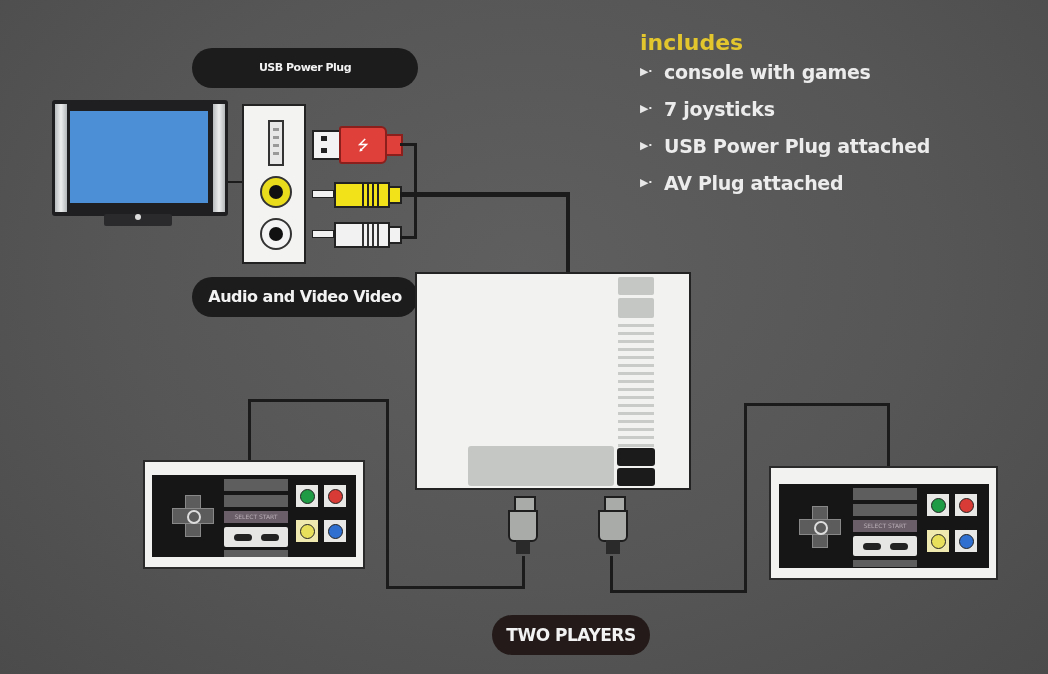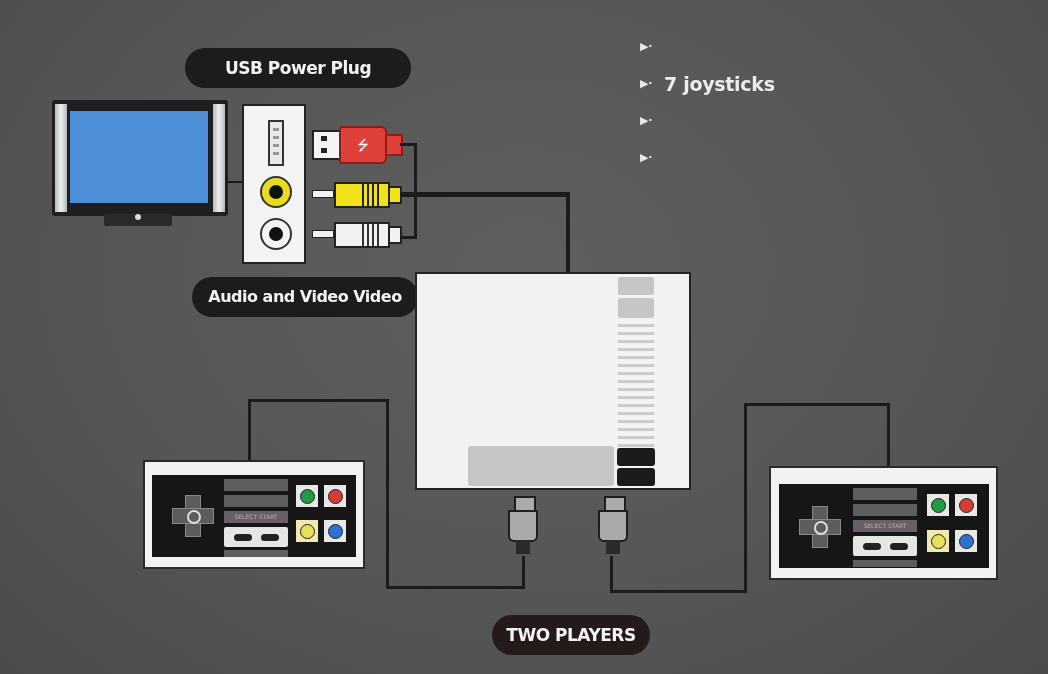--- a/index.html
+++ b/index.html
@@ -35,36 +35,40 @@
   .btnsq { position:absolute; background:#e8e8e6; }
   .btn { position:absolute; border-radius:50%; border:1px solid #222; }
   
   .console { background:#f2f3f1; border:2px solid #232323; }
   .vent { position:absolute; height:3px; background:#c9cbc9; }
 </style>
 </head>
 <body>
 
 <div class="abs" style="left:640px; top:30px; width:320px;">
+  <div class="inc-title">includes</div>
   <div class="inc-item" style="margin-top:-2px;">
     <span class="arrow">▶·</span>
+    <span>console with games</span>
   </div>
   <div class="inc-item">
     <span class="arrow">▶·</span>
     <span>7 joysticks</span>
   </div>
   <div class="inc-item">
     <span class="arrow">▶·</span>
+    <span>USB Power Plug attached</span>
   </div>
   <div class="inc-item">
     <span class="arrow">▶·</span>
-  </div>
-</div>
-
-<div class="pill" style="left:185px; top:48px; width:226px; height:40px; line-height:40px; font-size:17px;">USB Power Plug</div>
+    <span>AV Plug attached</span>
+  </div>
+</div>
+
+<div class="pill" style="left:192px; top:48px; width:226px; height:40px; line-height:40px; font-size:11px;">USB Power Plug</div>
 <div class="pill" style="left:192px; top:277px; width:226px; height:40px; line-height:40px; font-size:16px;">Audio and Video Video</div>
 <div class="pill" style="left:492px; top:615px; width:158px; height:40px; line-height:40px; font-size:17px; background:#241a1a;">TWO PLAYERS</div>
 
 <div class="abs" style="left:52px; top:100px; width:176px; height:128px;">
   <div class="abs tv-frame" style="left:0; top:0; width:176px; height:116px;"></div>
   <div class="abs tv-side" style="left:3px; top:4px; width:12px; height:108px;"></div>
   <div class="abs tv-side" style="left:161px; top:4px; width:12px; height:108px;"></div>
   <div class="abs tv-screen" style="left:18px; top:11px; width:138px; height:92px;"></div>
   <div class="abs" style="left:52px; top:114px; width:68px; height:12px; background:#2a2a2c; border-radius:2px;"></div>
   <div class="abs" style="left:83px; top:114px; width:6px; height:6px; background:#ddd; border-radius:50%;"></div>

